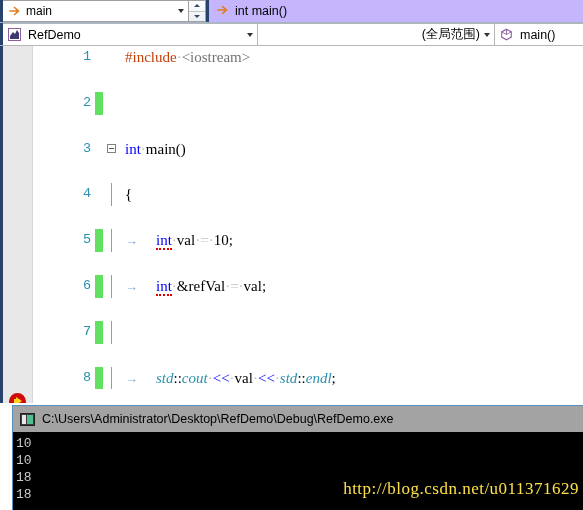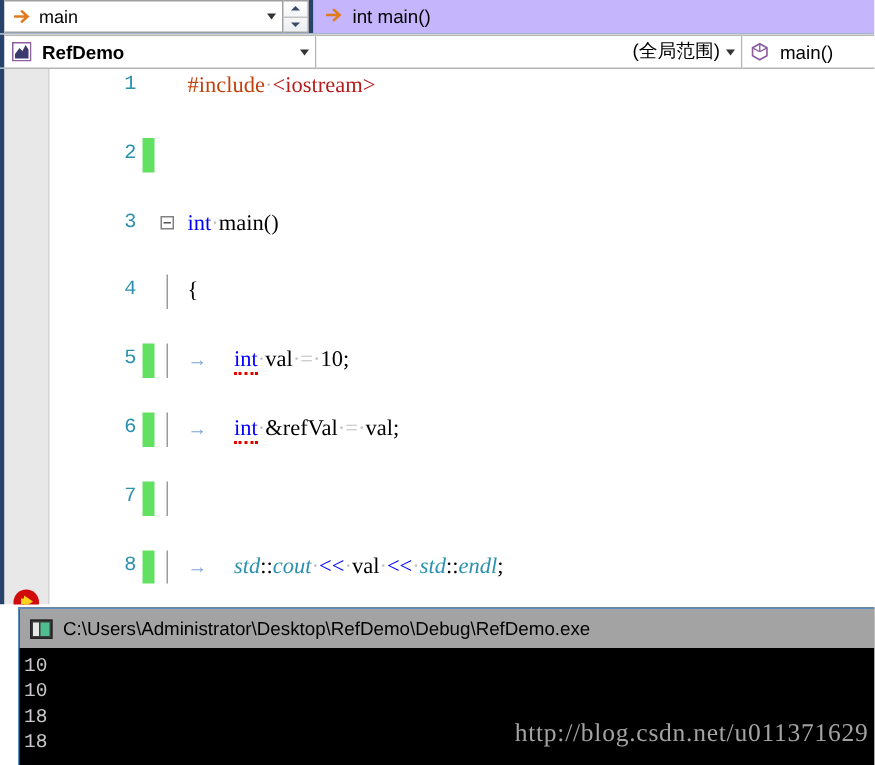--- a/index.html
+++ b/index.html
@@ -121,21 +121,21 @@
   .navbar2 { height: 23px; }
   .combo2 {
     display: flex;
     align-items: center;
     box-sizing: border-box;
     border: 1px solid #b5b5b5;
     border-left: none;
     background: #fff;
     height: 23px;
   }
-  .combo2.proj { width: 208px; font-weight: bold; }
+  .combo2.proj { width: 255px; }
   .combo2.scope { flex: 1 1 auto; min-width: 0; }
   .combo2.fn {
     width: 88px;
     border-right: none;
     justify-content: flex-start;
     align-items: center;
   }
   .combo2 .cb-text {
     flex: 1 1 auto;
     font-size: 12.5px;
@@ -242,21 +242,21 @@
   .arrow-tab {
     color: #7ba7d7;
     font-family: "Liberation Sans", sans-serif;
     font-size: 13px;
   }
   .ind { display: inline-block; }
   .kw       { color: #0000ff; }
   .kw-sq    { color: #0000ff; border-bottom: 2px dotted #e00000; }
   .cls      { color: #2b91af; }
   .gray     { color: #c2410c; }
-  .str      { color: #b91c1c; }
+  .str      { color: #737373; }
   .num      { color: #000; }
   .ital     { font-style: italic; }
   .op-blue  { color: #0000ff; }
   .dot      { color: #c0c0c0; }
 
   .bp-marker {
     position: absolute;
     left: 6px;
     width: 17px;
     height: 17px;
@@ -347,21 +347,21 @@
     color: #c8c8c8;
     font-family: "Liberation Mono", monospace;
     font-size: 13px;
     line-height: 17px;
     white-space: pre;
   }
   .watermark {
     position: absolute;
     right: 4px;
     bottom: 12px;
-    color: #a3a3a3;
+    color: #fde047;
     font-family: "Liberation Serif", serif;
     font-size: 17px;
     letter-spacing: 0.5px;
     white-space: nowrap;
   }
 </style>
 </head>
 <body>
 
 <div class="navbar">

